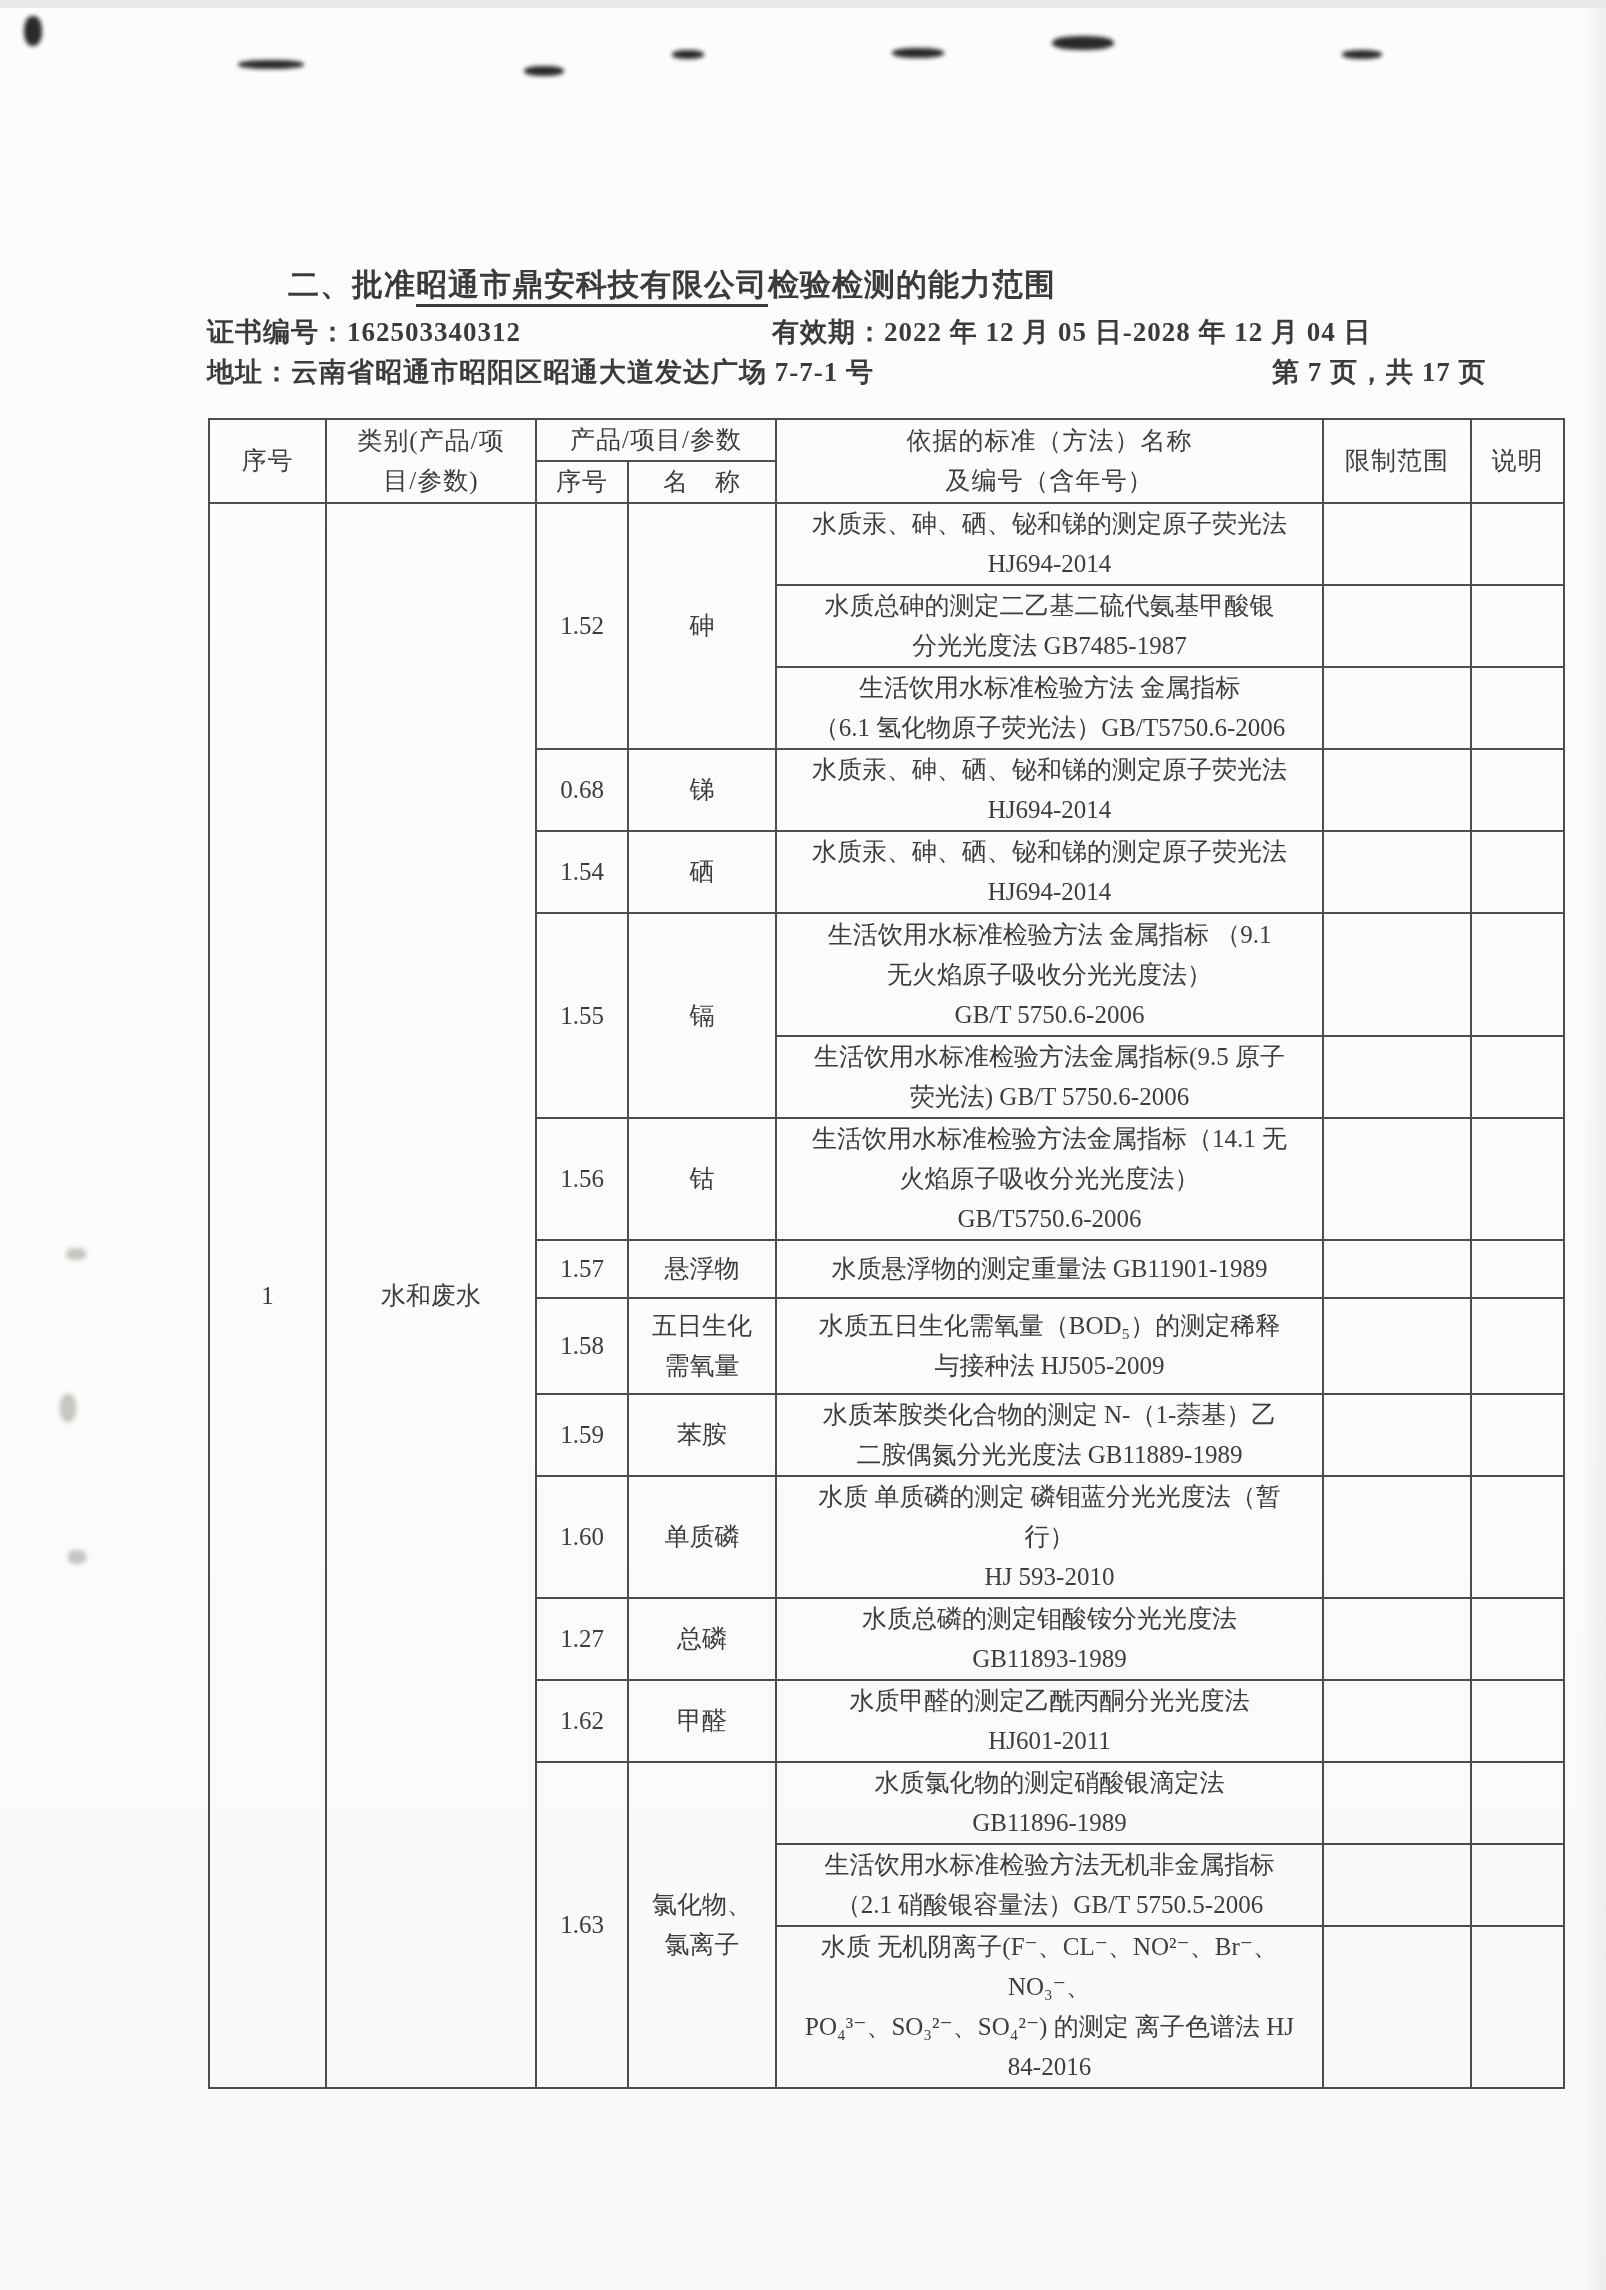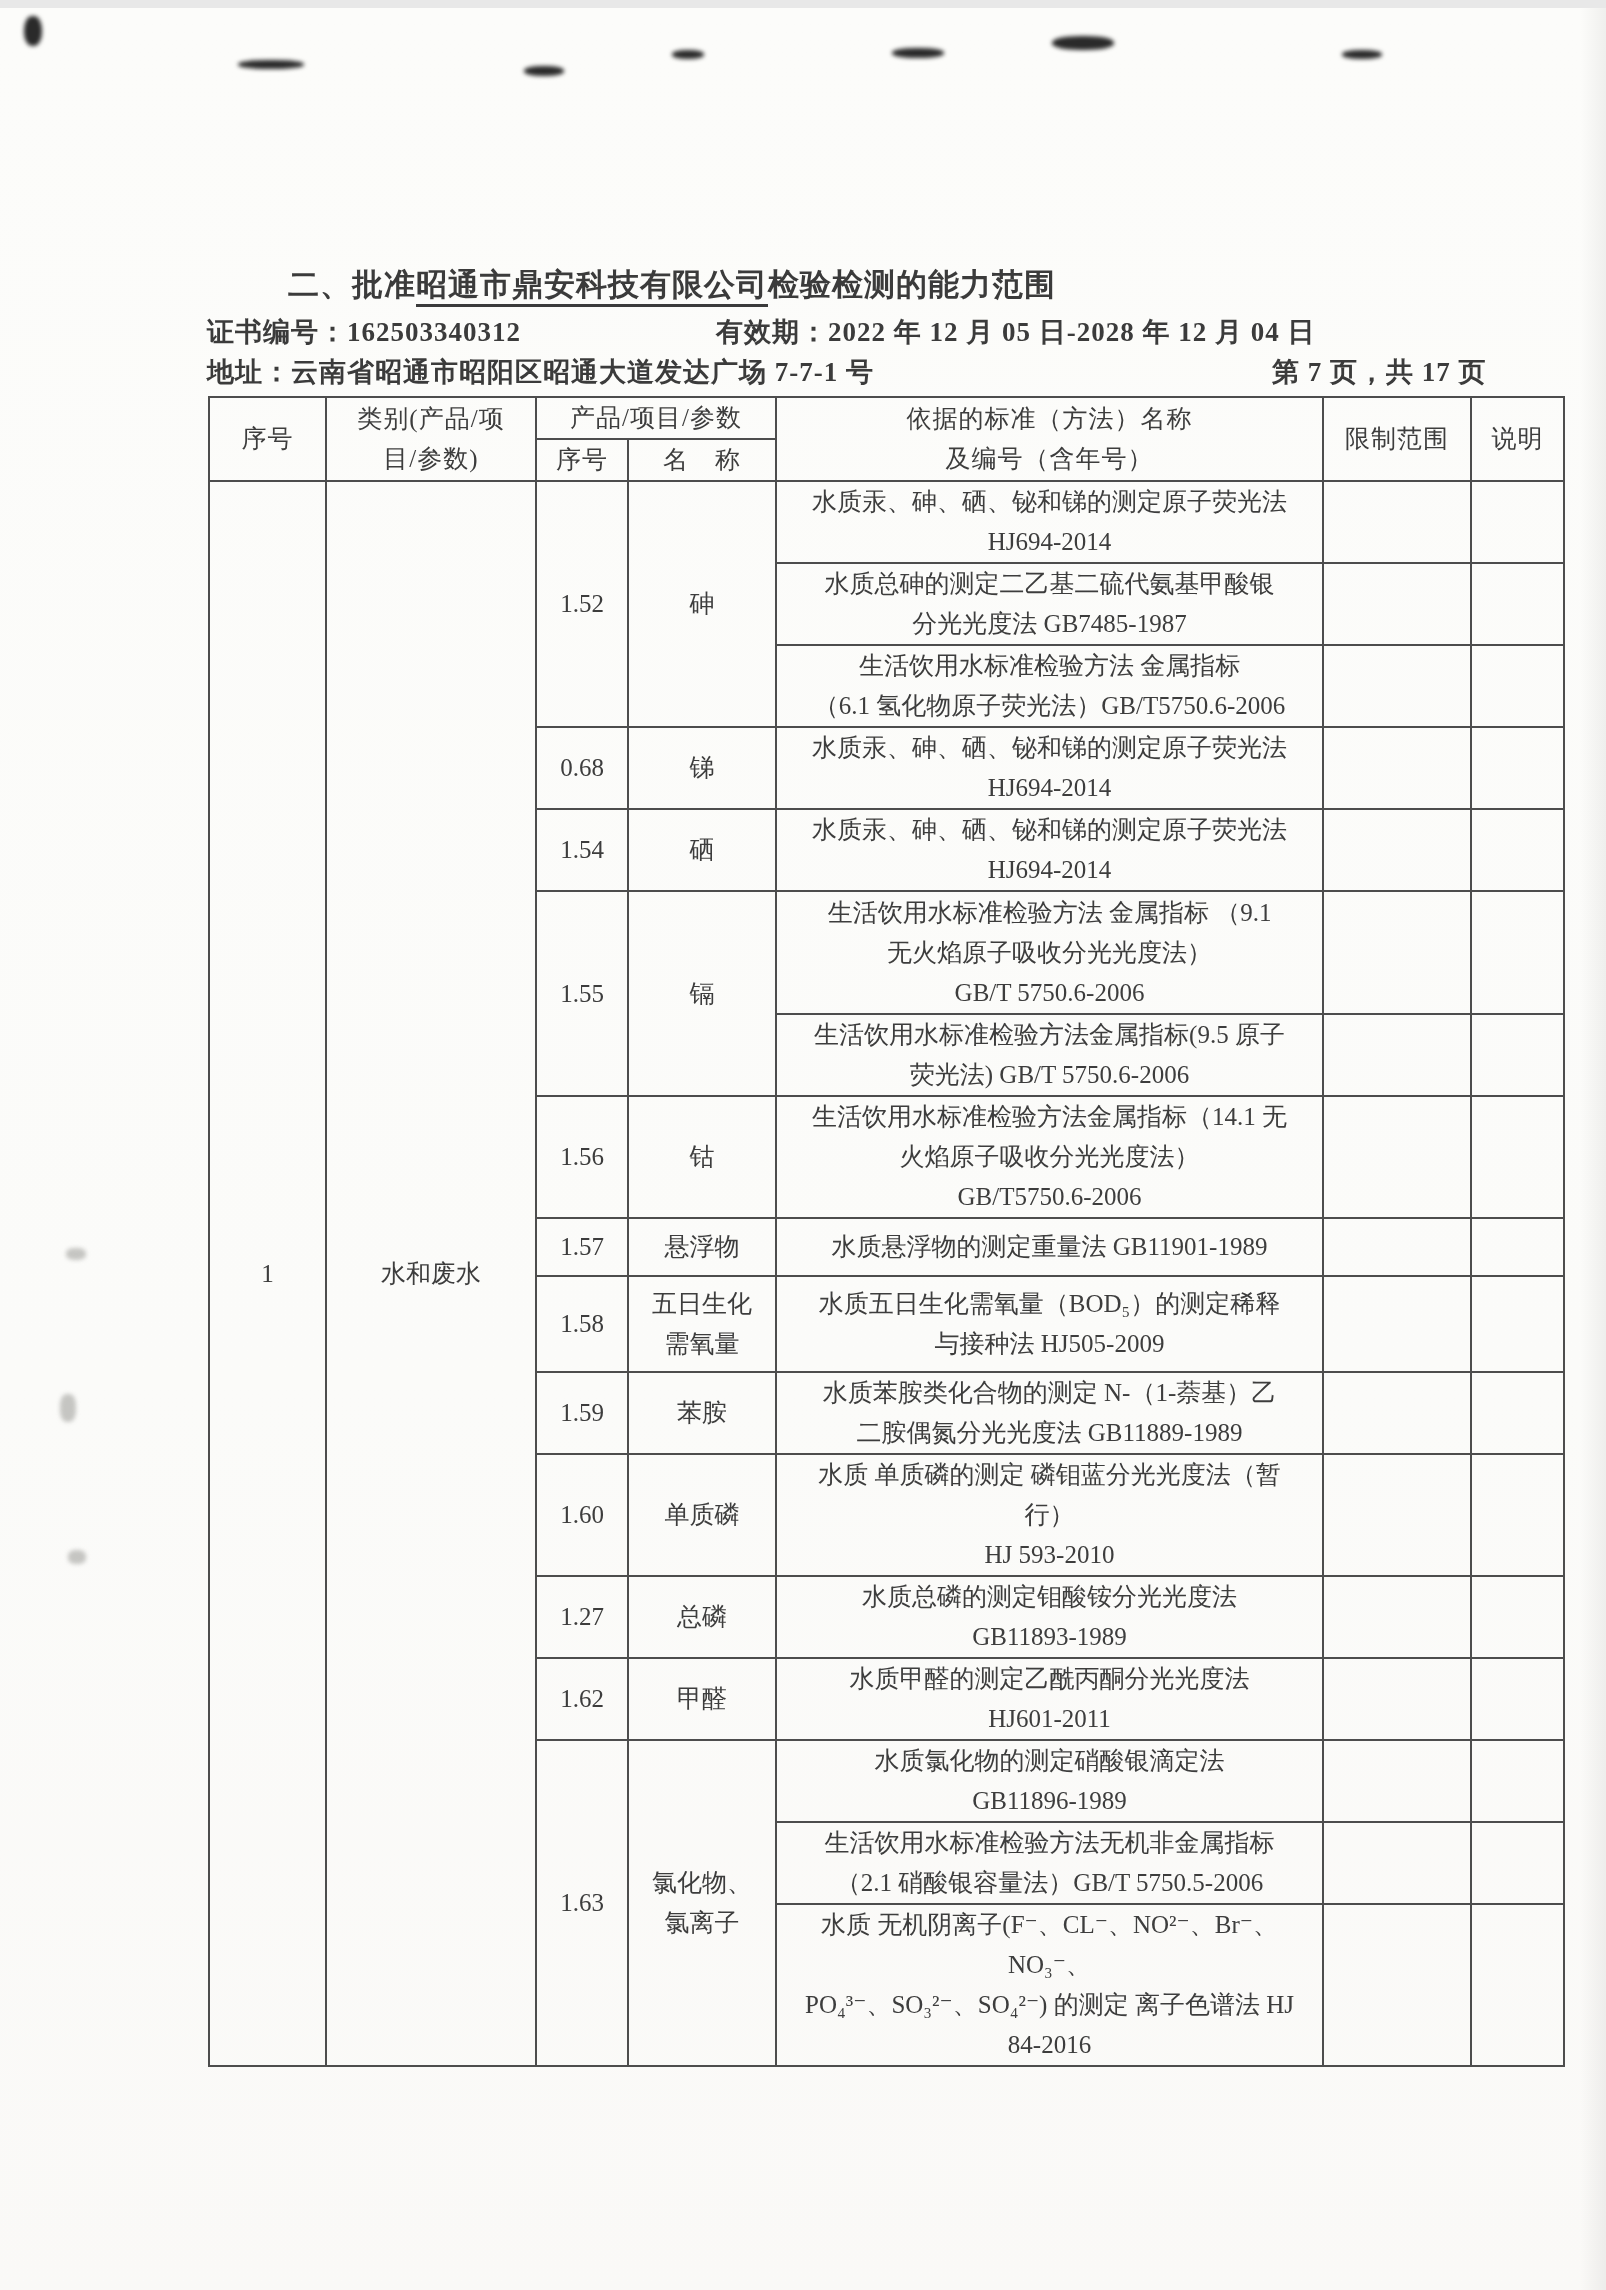--- a/index.html
+++ b/index.html
@@ -18,26 +18,26 @@
   .edge-shade{position:absolute;top:0;right:0;width:26px;height:100%;
     background:linear-gradient(90deg,rgba(0,0,0,0) 0%,rgba(0,0,0,.05) 100%);}
   
   .title{
     position:absolute;left:288px;top:256px;
     font-size:31px;font-weight:bold;letter-spacing:1px;white-space:nowrap;
   }
   .title .uline{border-bottom:3px solid #3b3b3b;padding-bottom:2px;}
   .meta{position:absolute;font-size:27px;font-weight:bold;white-space:nowrap;letter-spacing:1px;}
   .m-cert{left:207px;top:306px;}
-  .m-valid{left:716px;top:306px;}
+  .m-valid{left:772px;top:306px;}
   .m-addr{left:207px;top:346px;}
   .m-page{left:1272px;top:346px;}
   
   table.cap{
-    position:absolute;left:208px;top:388px;
+    position:absolute;left:208px;top:410px;
     width:1355px;border-collapse:collapse;table-layout:fixed;
     font-size:25px;color:#3d3d3d;
   }
   table.cap td,table.cap th{
     border:2px solid #4d4d4d;
     padding:0 4px;text-align:center;vertical-align:middle;
     font-weight:normal;line-height:40px;overflow:hidden;
   }
   .pre{white-space:pre-line;}
   th.hd{font-size:25px;letter-spacing:1px;line-height:34px;}

